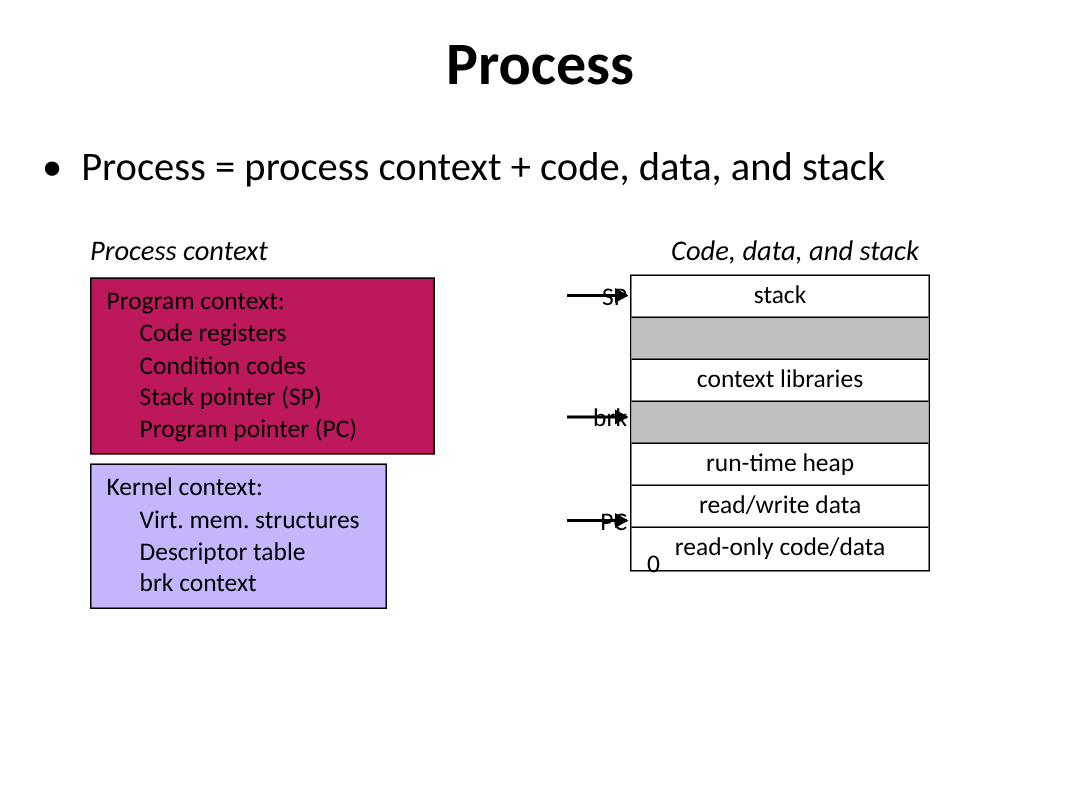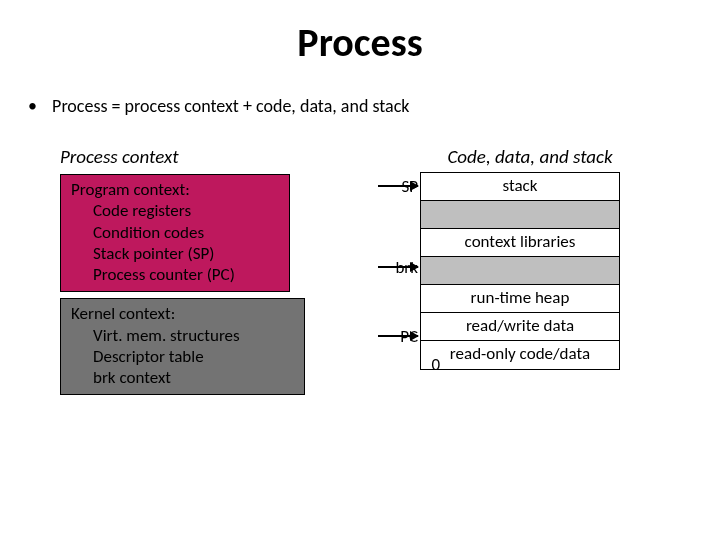--- a/index.html
+++ b/index.html
@@ -12,21 +12,21 @@
     position: relative;
     padding-top: 18px;
   }
   .title {
     font-size: 40px;
     text-align: center;
     margin-bottom: 28px;
     font-weight: 700;
   }
   .bullet-row {
-    font-size: 18px;
+    font-size: 27px;
     margin-left: 28px;
     margin-bottom: 28px;
   }
   .bullet-row .dot {
     display: inline-block;
     width: 20px;
   }
   .cols {
     display: flex;
     align-items: flex-start;
@@ -42,21 +42,21 @@
   .right-col .col-heading { text-align: center; margin-left: 40px; margin-bottom: 4px; }
   .ctx-box {
     border: 1.5px solid #000;
     padding: 4px 10px 6px 10px;
     font-size: 17px;
     line-height: 1.25;
     margin-bottom: 6px;
   }
   .ctx-box .indent { padding-left: 22px; }
   .ctx-green { background: #be185d; width: 230px; }
-  .ctx-pink  { background: #737373; width: 245px; }
+  .ctx-pink  { background: #c4b5fd; width: 198px; }
   .mem-wrap {
     display: flex;
     align-items: flex-start;
   }
   .mem-stack {
     border: 1.5px solid #000;
     width: 200px;
     display: flex;
     flex-direction: column;
   }
@@ -114,21 +114,21 @@
 <div class="cols">
 
   <div class="left-col">
     <div class="col-heading">Process context</div>
 
     <div class="ctx-box ctx-green">
       <div>Program context:</div>
       <div class="indent">Code registers</div>
       <div class="indent">Condition codes</div>
       <div class="indent">Stack pointer (SP)</div>
-      <div class="indent">Process counter (PC)</div>
+      <div class="indent">Program pointer (PC)</div>
     </div>
 
     <div class="ctx-box ctx-pink">
       <div>Kernel context:</div>
       <div class="indent">Virt. mem. structures</div>
       <div class="indent">Descriptor table</div>
       <div class="indent">brk context</div>
     </div>
   </div>
 

